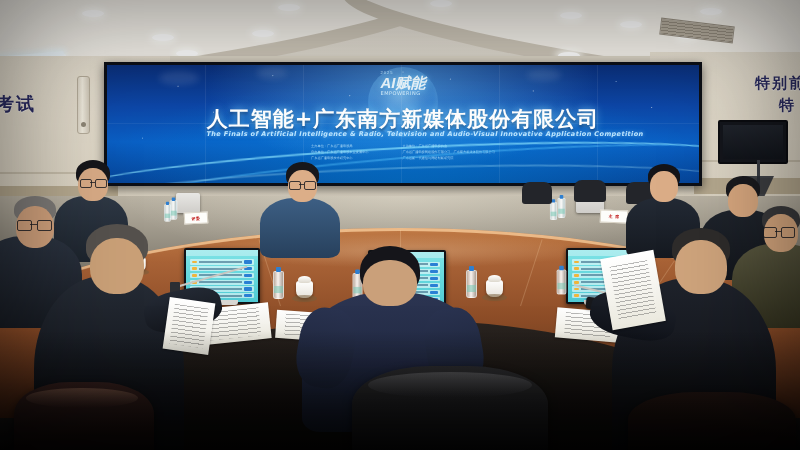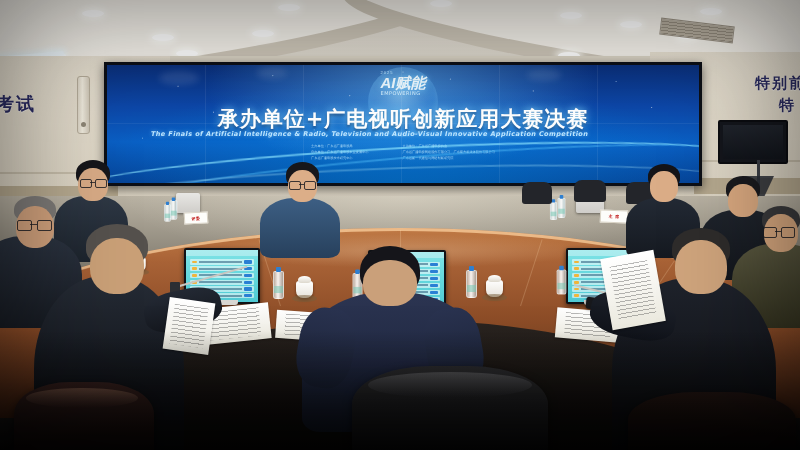--- a/index.html
+++ b/index.html
@@ -74,21 +74,21 @@
     text-align:left;line-height:1;white-space:nowrap;}
   .aiYear{font-size:4px;color:#bfe6ff;letter-spacing:1px;}
   .aiMain{font-size:15px;font-weight:bold;font-style:italic;color:#eef9ff;
     text-shadow:0 0 6px rgba(120,210,255,.95);letter-spacing:0px;}
   .aiSub{font-size:5px;color:#d6f0ff;letter-spacing:.5px;margin-top:1px;
     font-family:"DejaVu Sans", sans-serif;}
   .ledTitle{position:absolute;left:0;right:0;top:40px;text-align:center;
     font-family:"DejaVu Sans", sans-serif;font-weight:bold;font-size:21px;
     color:#ffffff;letter-spacing:1px;white-space:nowrap;
     text-shadow:0 0 9px rgba(130,215,255,1),0 2px 3px rgba(0,30,80,.8);}
-  .ledSubTitle{position:absolute;left:0;right:0;top:65px;text-align:left;
+  .ledSubTitle{position:absolute;left:0;right:0;top:65px;text-align:center;
     font-family:"DejaVu Sans", sans-serif;font-style:italic;font-weight:bold;
     font-size:6.5px;color:#bfe7ff;letter-spacing:.4px;white-space:nowrap;
     text-shadow:0 0 4px rgba(120,200,255,.8);padding-left:44px;}
   .ledOrgWrap{position:absolute;left:0;right:0;top:79px;display:flex;
     justify-content:center;gap:34px;}
   .ledOrg{font-size:3.2px;line-height:1.8;color:#a9d8f5;text-align:left;
     font-family:"DejaVu Sans", sans-serif;}
   .ledSeam{position:absolute;top:0;bottom:0;width:1px;background:rgba(255,255,255,.07);}
   .ledSeamH{position:absolute;left:0;right:0;height:1px;background:rgba(255,255,255,.06);}
   .glare{position:absolute;border-radius:50%;background:rgba(255,255,255,.10);filter:blur(3px);}
@@ -257,21 +257,21 @@
     <div class="led">
       <div class="stars"></div>
       <div class="ledglobe"></div>
 
       <div class="aiLogo">
         <div class="aiYear">2025</div>
         <div class="aiMain">AI赋能</div>
         <div class="aiSub">EMPOWERING</div>
       </div>
 
-      <div class="ledTitle">承办单位+广电视听创新应用大赛决赛</div>
+      <div class="ledTitle">人工智能+广东南方新媒体股份有限公司</div>
       <div class="ledSubTitle">The Finals of Artificial Intelligence &amp; Radio, Television and Audio-Visual Innovative Application Competition</div>
 
       <div class="ledOrgWrap">
         <div class="ledOrg">
           <div>主办单位：广东省广播电视局</div>
           <div>承办单位：广东省广播电视事业发展中心</div>
           <div>广东省广播电视技术研究中心</div>
         </div>
         <div class="ledOrg">
           <div>支持单位：广东省广播电视协会</div>

